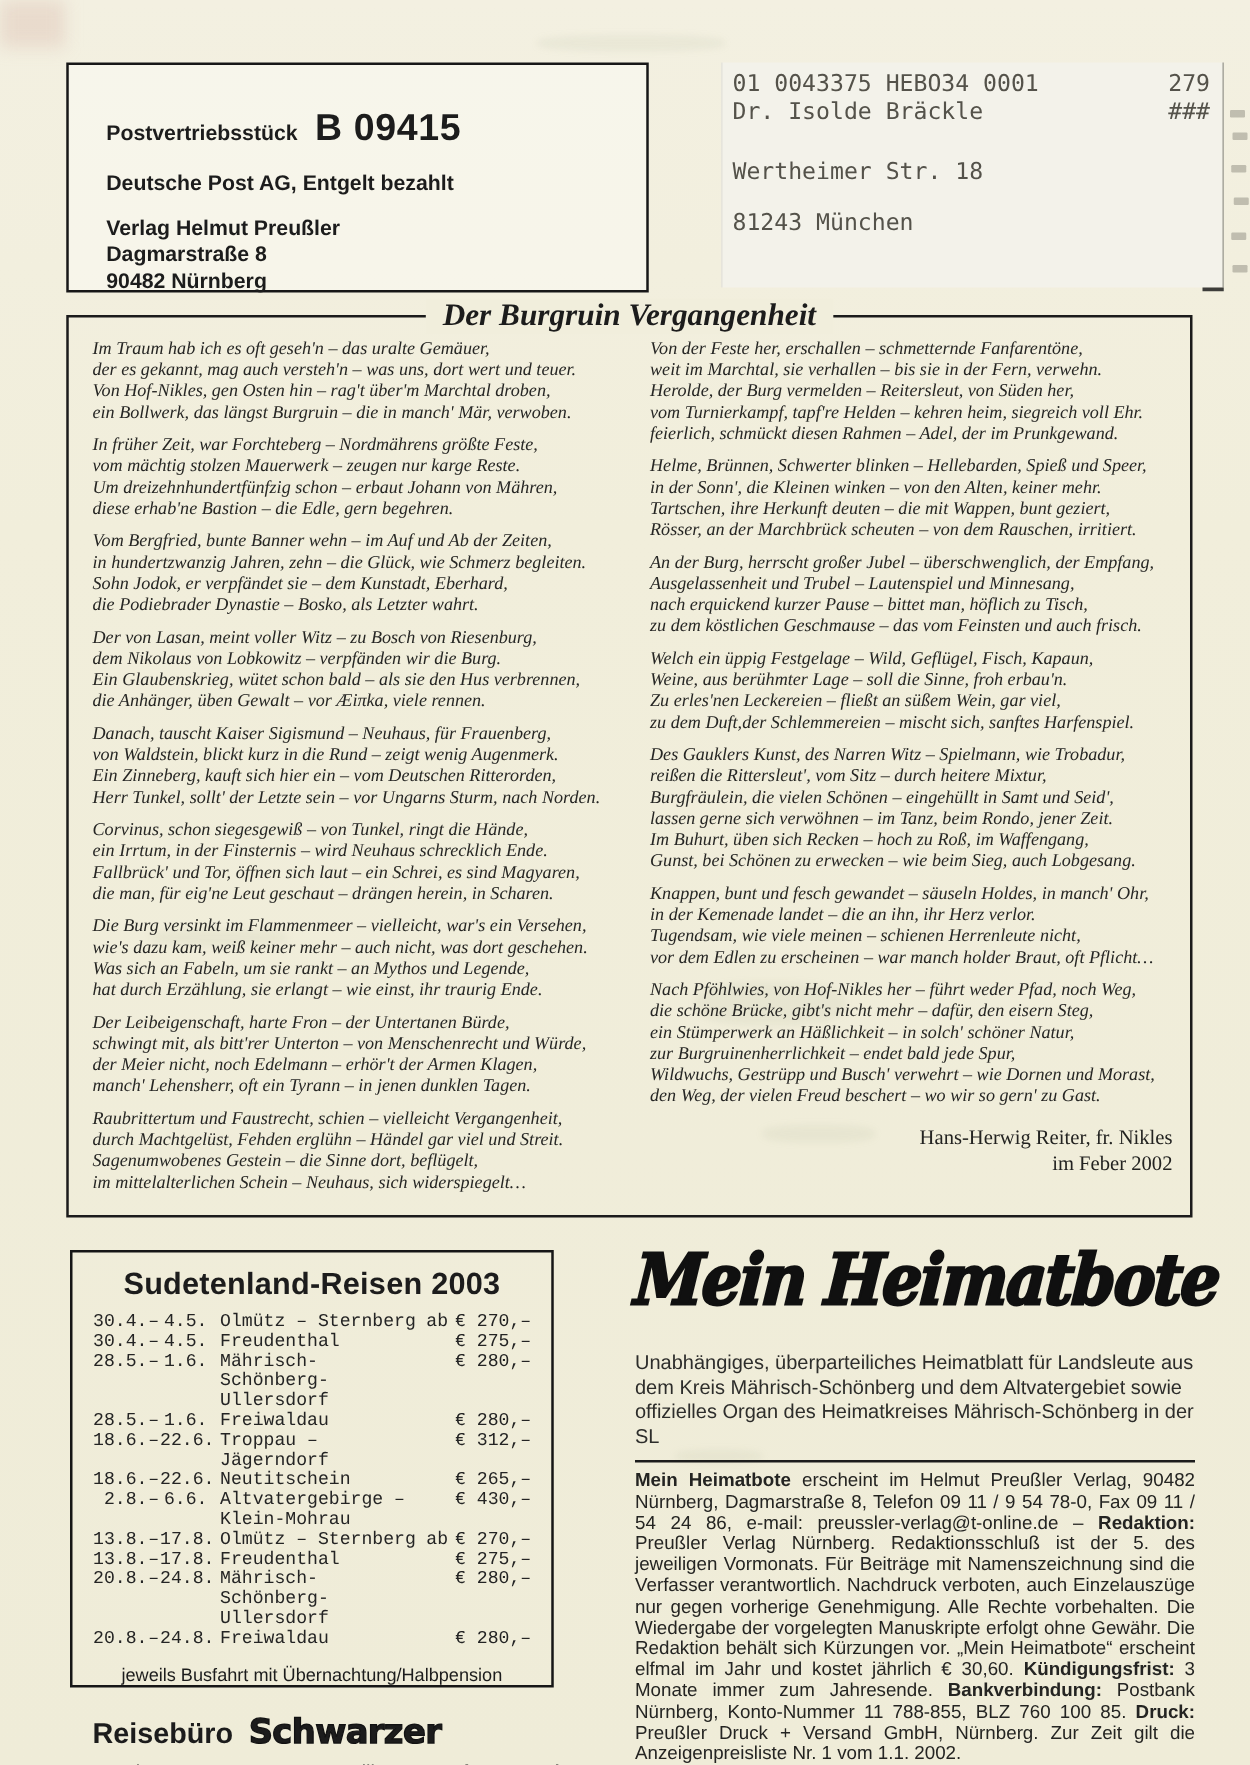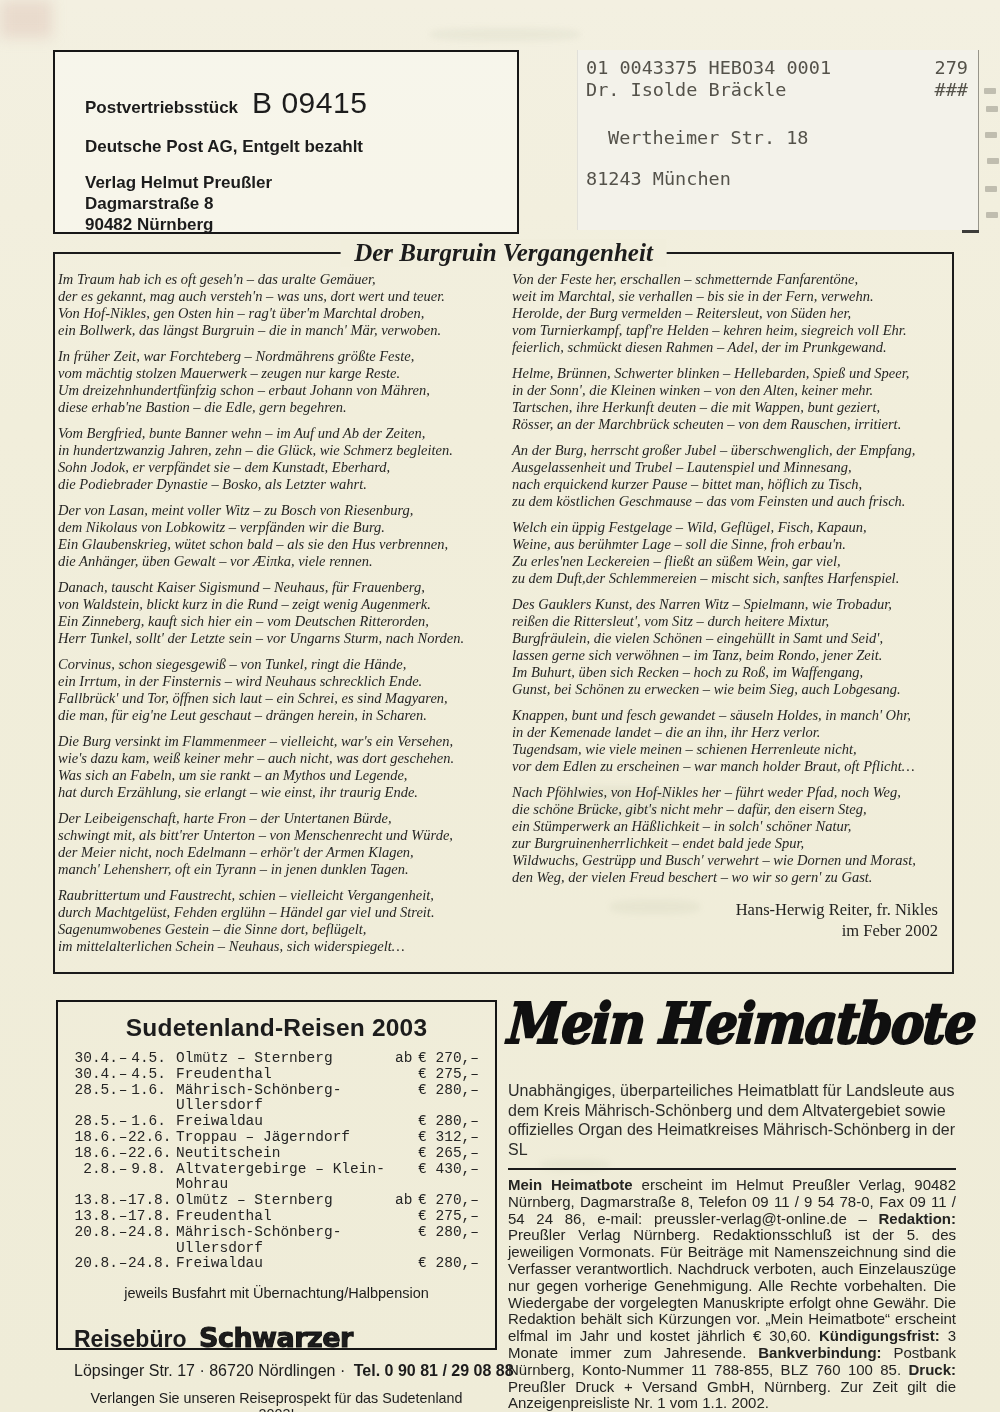--- a/index.html
+++ b/index.html
@@ -9,55 +9,55 @@
     background:linear-gradient(180deg,#f3f0e1 0%,#f1eedb 30%,#efecd8 100%);
     font-family:"Liberation Sans", sans-serif; color:#1c1c1c; overflow:hidden;
   }
   
   .postal-box {
     position:absolute; left:53px; top:50px; width:466px; height:184px;
     border:2.5px solid #171717; background:rgba(252,251,246,.5);
     padding:34px 20px 0 30px;
   }
   .postal-line1 { font-weight:bold; font-size:17px; }
-  .postal-code  { font-weight:normal; font-size:30px; margin-left:14px; letter-spacing:.5px;text-align:right; }
+  .postal-code  { font-weight:bold; font-size:30px; margin-left:14px; letter-spacing:.5px;text-align:right; }
   .postal-line2 { font-weight:bold; font-size:17px; margin-top:17px; }
   .postal-publisher { font-weight:bold; font-size:17px; line-height:21px; margin-top:15px; }
   
   .address-label {
     position:absolute; left:577px; top:50px; width:402px; height:180px;
     background:#f3f2ea; border-left:1px solid rgba(0,0,0,.07);
     border-right:1px solid #97958b;
     font-family:"DejaVu Sans Mono", monospace; font-size:18.5px; line-height:22px;
     color:#54524a; padding:7px 10px 0 8px;
   }
   .addr-row { display:flex; justify-content:space-between; }
-  .addr-row.m1 { margin-top:26px;margin-left:22px; }
+  .addr-row.m1 { margin-top:26px; }
   .addr-row.m2 { margin-top:19px; }
   .label-corner { position:absolute; right:-1px; bottom:-3px; width:17px; height:3px; background:#3d3d3a; }
   
   .poem-box {
     position:absolute; left:53px; top:252px; width:901px; height:722px;
     border:2px solid #1b1b1b;
   }
   .poem-title {
     position:absolute; top:-15px; left:50%; transform:translateX(-50%);
     background:#f1eedc; padding:0 14px; white-space:nowrap;
     font-family:"Liberation Serif", serif; font-style:italic; font-weight:bold; font-size:25px;
   }
-  .poem-cols { display:flex; gap:24px; padding:17px 10px 0 3px; }
+  .poem-cols { display:flex; gap:24px; padding:17px 10px 0 19px; }
   .poem-col { flex:1; font-family:"Liberation Serif", serif; font-style:italic;
               font-size:14.5px; line-height:17px; color:#262624; }
   .stanza { margin-bottom:9px; }
   .poem-line { white-space:nowrap; }
   .signature { text-align:right; font-style:normal; font-size:16.5px; line-height:21px;
                margin-top:13px; padding-right:4px; color:#232321; }
   
   .trips-box {
-    position:absolute; left:56px; top:1000px; width:441px; height:350px;
+    position:absolute; left:56px; top:1000px; width:387px; height:350px;
     border:2.5px solid #161616; padding:12px 16px 0 16px;
   }
   .trips-title { text-align:center; font-weight:bold; font-size:24.5px; letter-spacing:.2px; }
   .trips-table { margin-top:9px; font-size:14.5px; color:#242424;font-family:Liberation Mono, monospace; }
   .trip-row { display:grid; grid-template-columns:44px 10px 38px 10px 1fr 22px 62px;
               line-height:15.8px; }
   .d-from,.d-to { text-align:right; }
   .d-dash { text-align:center; }
   .d-price { text-align:right; }
   .trips-note { text-align:center; font-size:14.5px; margin-top:13px; }
@@ -301,21 +301,21 @@
           <span class="d-dash">–</span>
           <span class="d-to">22.6.</span>
           <span class="d-gap"></span>
           <span class="d-dest">Neutitschein</span>
           <span class="d-ab"></span>
           <span class="d-price">€ 265,–</span>
         </div>
         <div class="trip-row">
           <span class="d-from">2.8.</span>
           <span class="d-dash">–</span>
-          <span class="d-to">9.8.</span>
+          <span class="d-to">6.6.</span>
           <span class="d-gap"></span>
           <span class="d-dest">Altvatergebirge – Klein-Mohrau</span>
           <span class="d-ab"></span>
           <span class="d-price">€ 430,–</span>
         </div>
         <div class="trip-row">
           <span class="d-from">13.8.</span>
           <span class="d-dash">–</span>
           <span class="d-to">17.8.</span>
           <span class="d-gap"></span>

